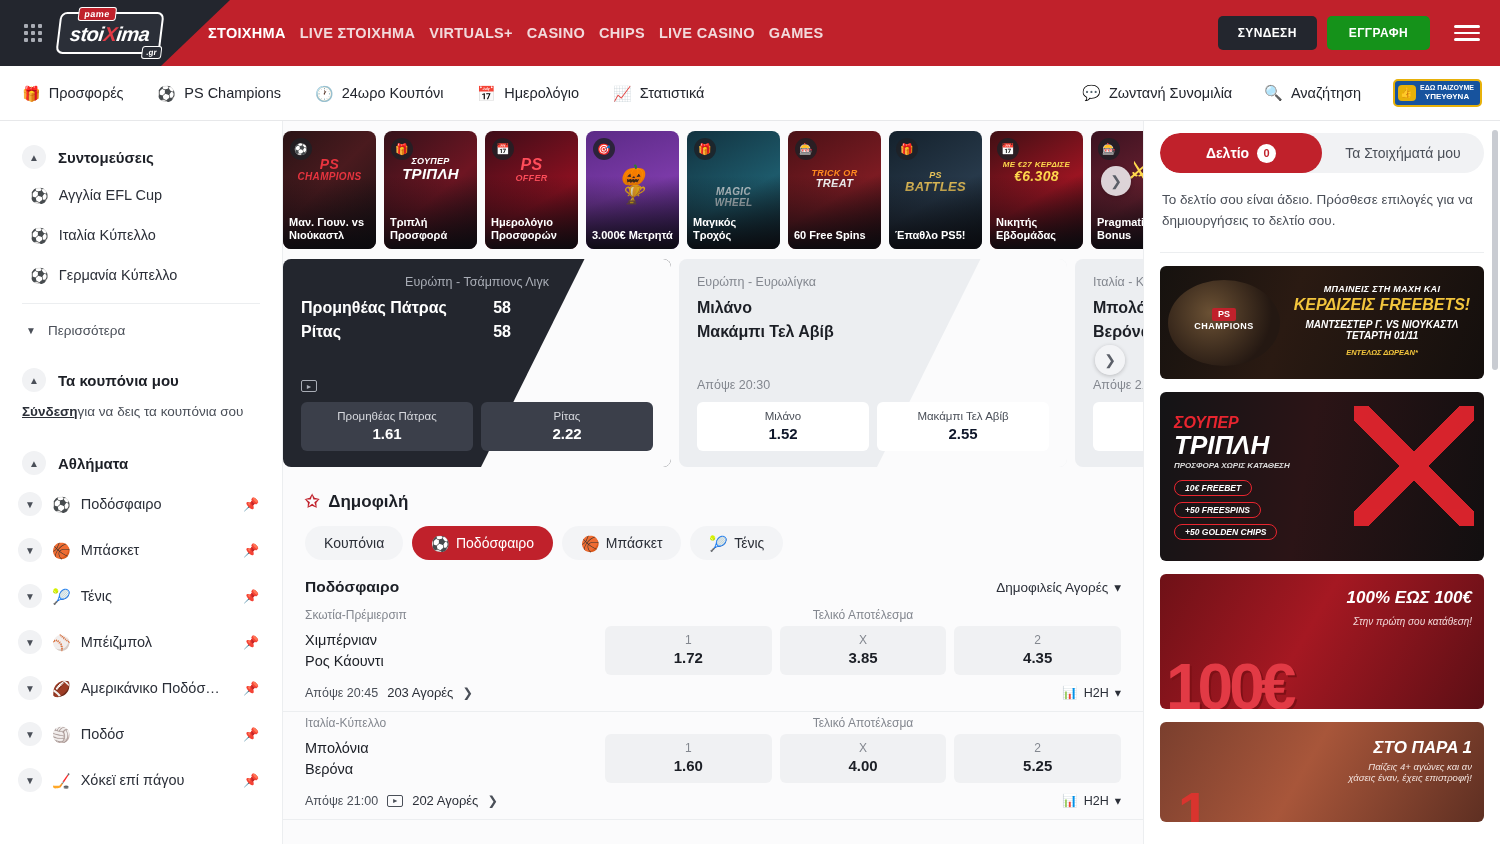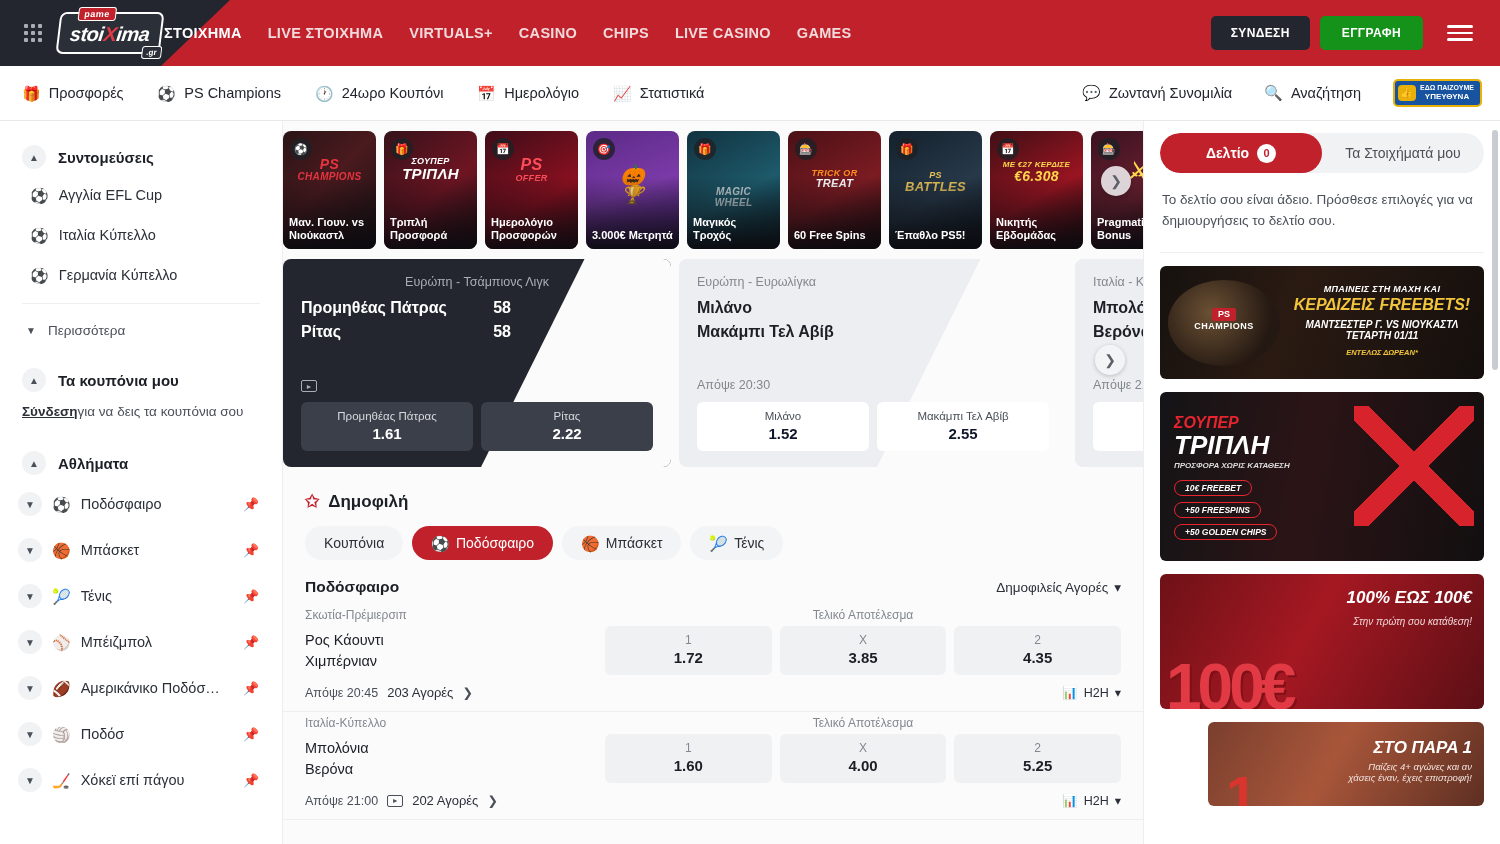--- a/index.html
+++ b/index.html
@@ -68,30 +68,31 @@
   }
   .logo-main span.x { color: #e23a45; }
   .logo-gr {
     position: absolute; right: -4px; bottom: -7px;
     background: #2b2f38; color: #fff;
     font-size: 8px; font-weight: bold;
     padding: 1px 4px; border-radius: 3px; border: 1px solid #fff;
   }
   .mainnav {
     position: relative; z-index: 3;
-    display: flex; align-items: center; gap: 26px;
+    display: flex; align-items: center; gap: 14px;
+    margin-left: 44px;
   }
   .mainnav a {
     color: #f2d9db; font-size: 14.5px; font-weight: bold;
     letter-spacing: .3px; text-decoration: none; white-space: nowrap;
     cursor: pointer;
   }
   .mainnav a.active { color: #fff; }
   .header-right {
-    position: absolute; right: 27px; top: 0; bottom: 0;
+    position: absolute; right: 20px; top: 0; bottom: 0;
     display: flex; align-items: center; gap: 10px; z-index: 3;
   }
   .btn-login {
     background: #23262e; color: #fff;
     font-size: 12px; font-weight: bold; letter-spacing: .4px;
     padding: 10px 20px; border-radius: 5px; border: none; cursor: pointer;
   }
   .btn-register {
     background: #15921a; color: #fff;
     font-size: 12px; font-weight: bold; letter-spacing: .4px;
@@ -746,22 +747,22 @@
       <div class="sect-filter">
         <span>Δημοφιλείς Αγορές</span>
         <span>▾</span>
       </div>
     </div>
 
     <div class="match-row">
       <div class="mr-top">
         <div class="mr-left">
           <div class="mr-league">Σκωτία-Πρέμιερσιπ</div>
+          <div class="mr-team">Χιμπέρνιαν</div>
           <div class="mr-team">Ρος Κάουντι</div>
-          <div class="mr-team">Χιμπέρνιαν</div>
         </div>
         <div class="mr-right">
           <div class="mr-market">Τελικό Αποτέλεσμα</div>
           <div class="odds-grid">
             <div class="odd-cell">
               <div class="ok">1</div>
               <div class="ov">1.72</div>
             </div>
             <div class="odd-cell">
               <div class="ok">X</div>
@@ -877,21 +878,21 @@
     </div>
 
     <div class="rbanner" style="height: 135px; background: linear-gradient(120deg, rgb(110, 17, 23) 0%, rgb(165, 24, 34) 45%, rgb(92, 15, 21) 100%);">
       <div class="rb-txt" style="right:12px;top:14px;text-align:right">
         <div style="color:#fff;font-size:17px;font-style:italic;font-weight:bold">100% ΕΩΣ 100€</div>
         <div style="color:#f0d5d6;font-size:10px;font-style:italic;margin-top:8px">Στην πρώτη σου κατάθεση!</div>
       </div>
       <div class="rb-txt" style="left:6px;bottom:-10px;color:#e23a45;font-size:64px;font-weight:bold;line-height:1;letter-spacing:-4px;text-shadow:2px 2px 0 #7e1016">100€</div>
     </div>
 
-    <div class="rbanner" style="height: 84px; background: linear-gradient(120deg, rgb(122, 63, 46) 0%, rgb(168, 86, 58) 45%, rgb(94, 47, 34) 100%); margin-left: 48px;">
+    <div class="rbanner" style="height: 100px; background: linear-gradient(120deg, rgb(122, 63, 46) 0%, rgb(168, 86, 58) 45%, rgb(94, 47, 34) 100%);">
       <div class="rb-txt" style="right:12px;top:16px;text-align:right">
         <div style="color:#fff;font-size:17px;font-style:italic;font-weight:bold">ΣΤΟ ΠΑΡΑ 1</div>
         <div style="color:#f2e2dd;font-size:9.5px;font-style:italic;margin-top:3px">Παίζεις 4+ αγώνες και αν</div>
         <div style="color:#f2e2dd;font-size:9.5px;font-style:italic">χάσεις έναν, έχεις επιστροφή!</div>
       </div>
       <div class="rb-txt" style="left:18px;bottom:-18px;color:#d9342e;font-size:56px;font-weight:bold;line-height:1">1</div>
     </div>
 
     <div class="scrollbar"></div>
   </aside>

